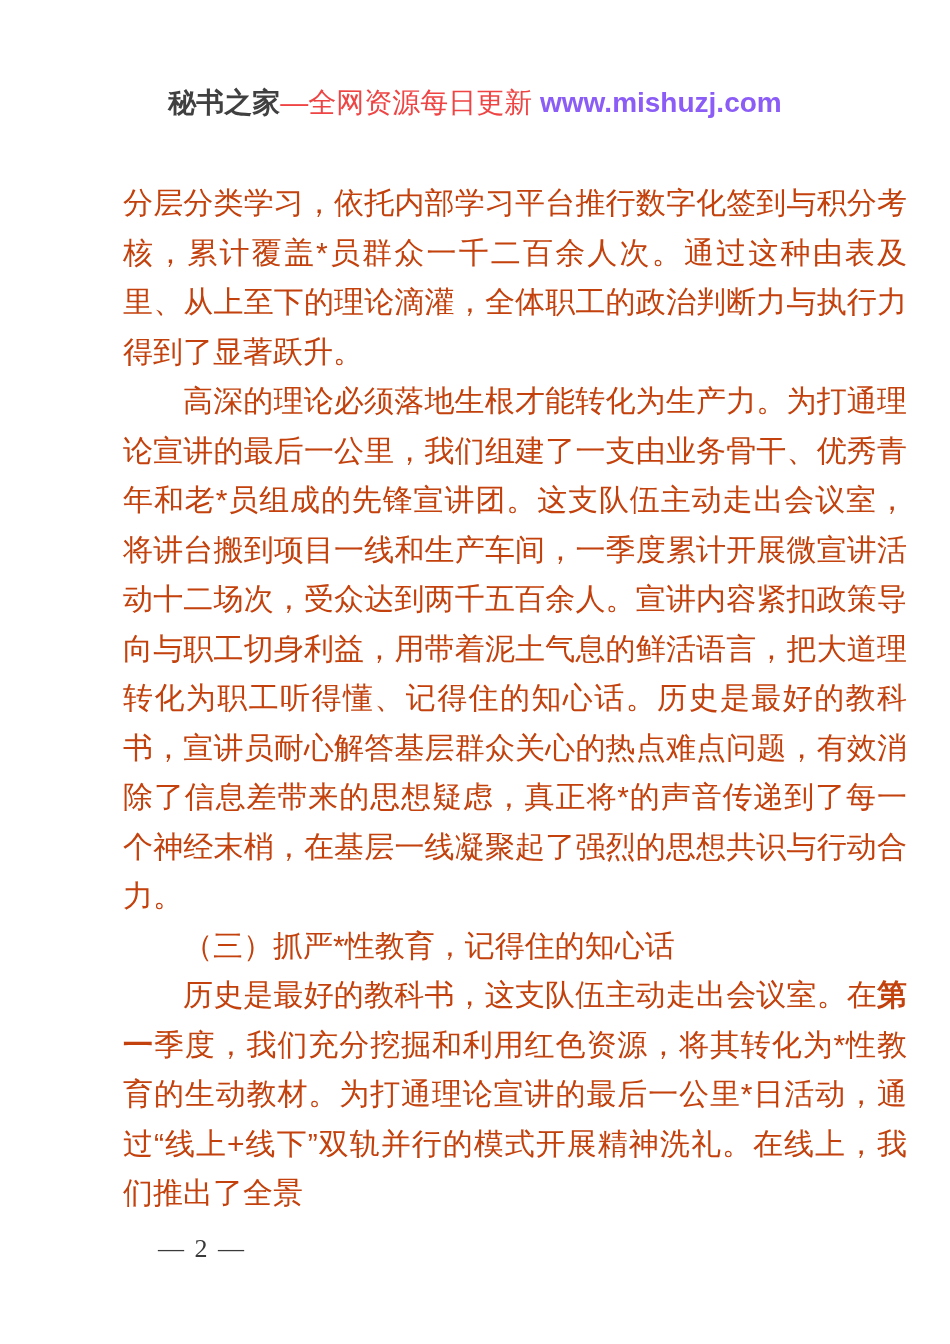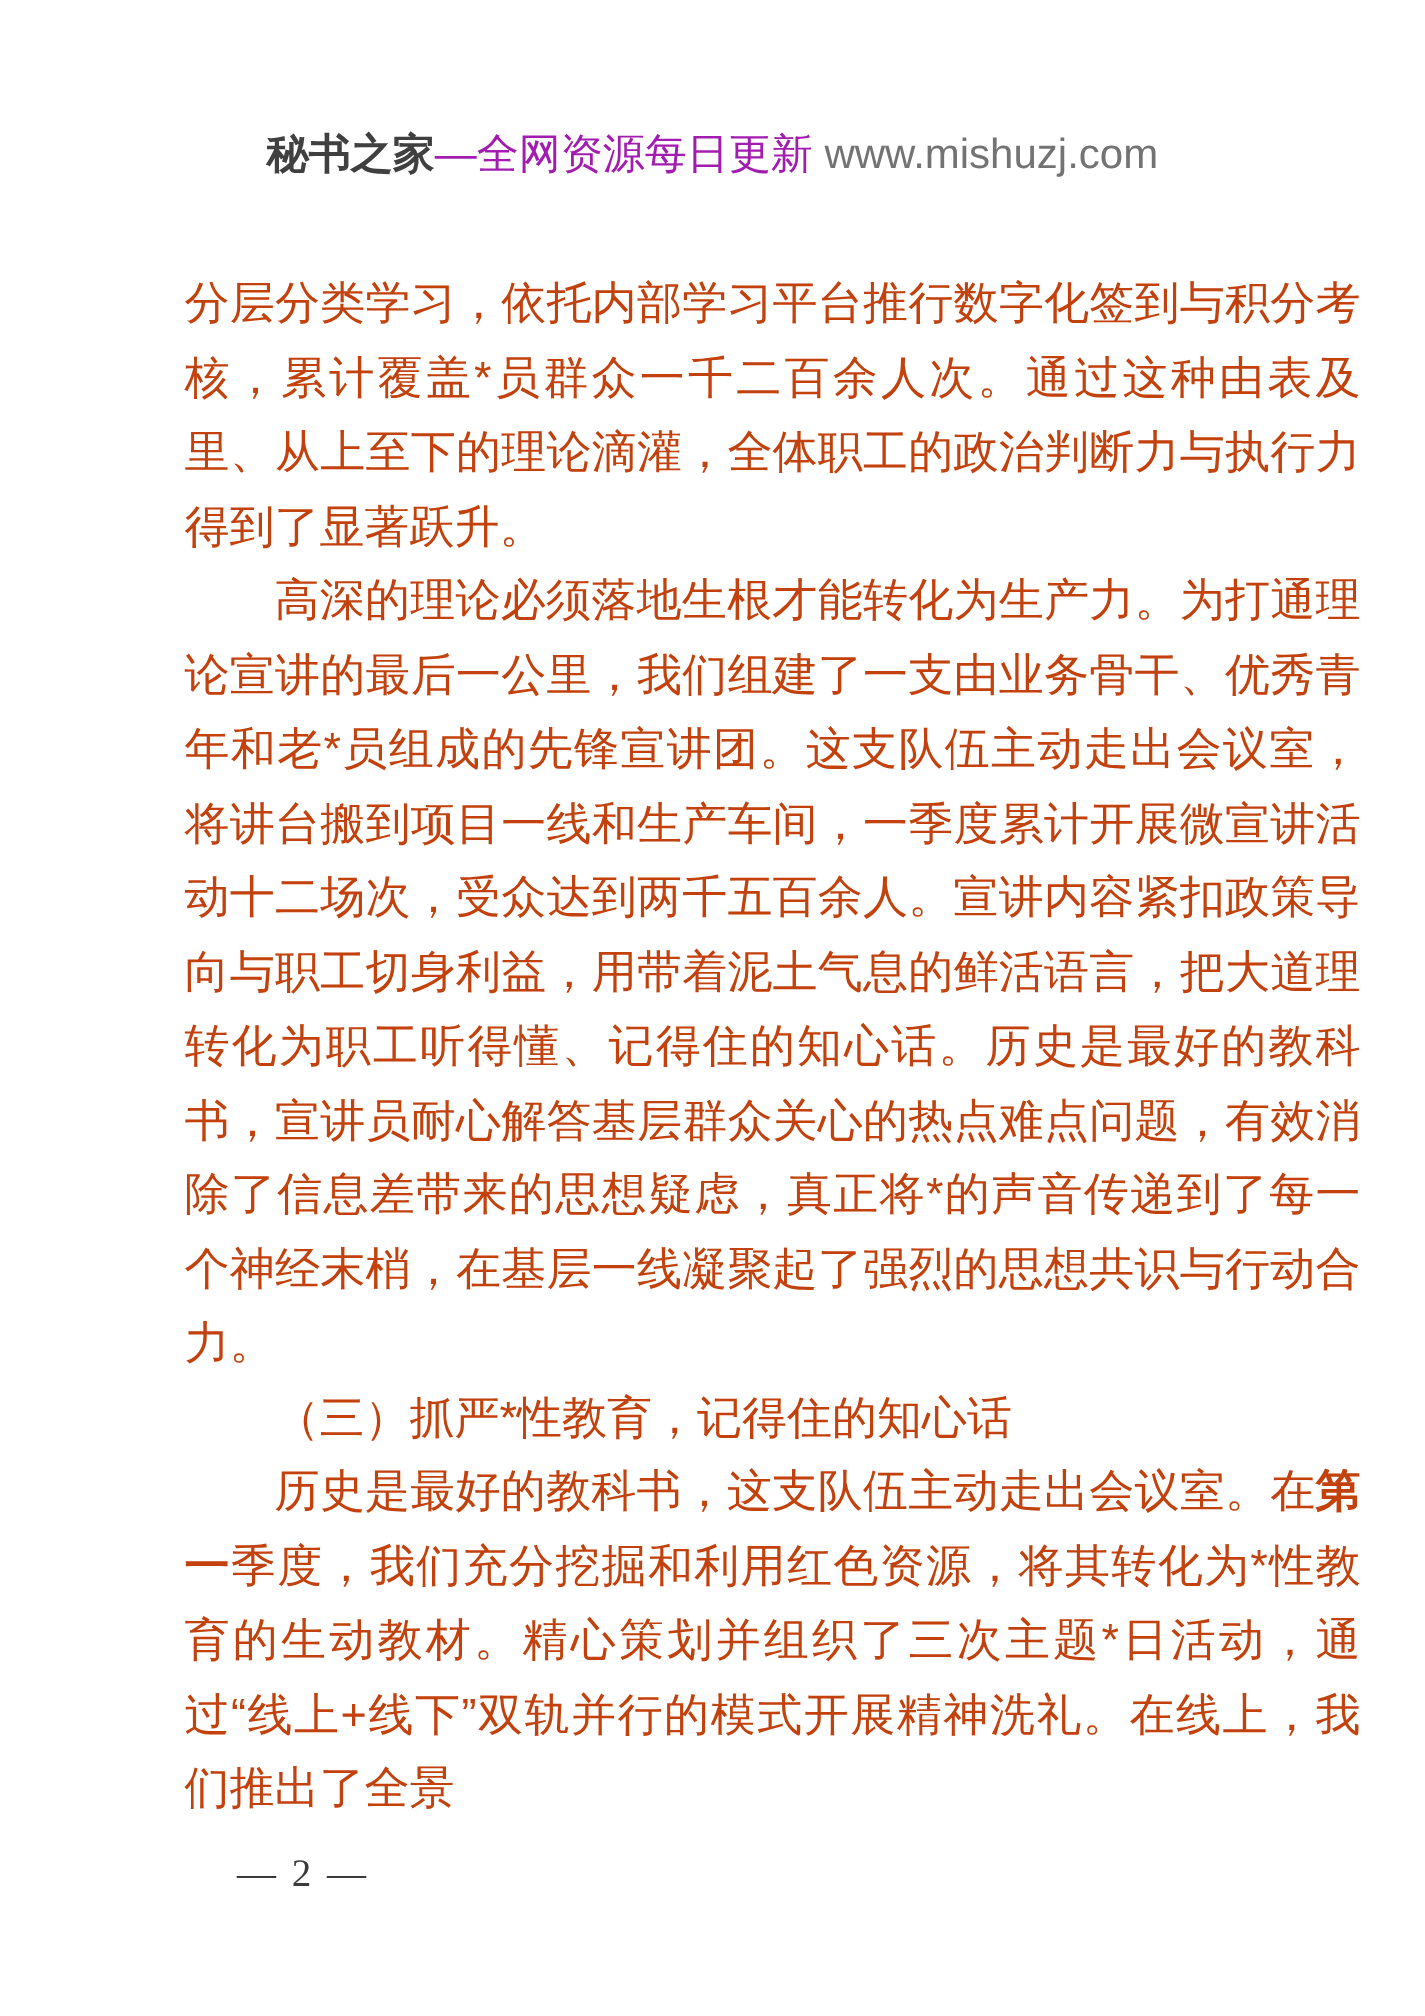--- a/index.html
+++ b/index.html
@@ -25,26 +25,26 @@
     font-size: 28px;
     line-height: 34px;
     white-space: nowrap;
     color: #000000;
   }
   .doc-header .brand {
     color: #404040;
     font-weight: 700;
   }
   .doc-header .tagline {
-    color: #a21caf;
+    color: #ef4444;
     font-weight: 400;
   }
   .doc-header .url {
-    color: #737373;
-    font-weight: 400;
+    color: #8b5cf6;
+    font-weight: 700;
     text-decoration: none;
     cursor: pointer;
   }
   
   .doc-body {
     position: absolute;
     left: 123px;
     top: 178px;
     width: 784px;
     font-size: 30px;
@@ -81,20 +81,20 @@
 <div class="page">
 
   <header class="doc-header">
     <span class="brand">秘书之家</span><span class="tagline">—全网资源每日更新 </span><a class="url">www.mishuzj.com</a>
   </header>
 
   <main class="doc-body">
     <p class="no-indent">分层分类学习，依托内部学习平台推行数字化签到与积分考核，累计覆盖*员群众一千二百余人次。通过这种由表及里、从上至下的理论滴灌，全体职工的政治判断力与执行力得到了显著跃升。</p>
     <p>高深的理论必须落地生根才能转化为生产力。为打通理论宣讲的最后一公里，我们组建了一支由业务骨干、优秀青年和老*员组成的先锋宣讲团。这支队伍主动走出会议室，将讲台搬到项目一线和生产车间，一季度累计开展微宣讲活动十二场次，受众达到两千五百余人。宣讲内容紧扣政策导向与职工切身利益，用带着泥土气息的鲜活语言，把大道理转化为职工听得懂、记得住的知心话。历史是最好的教科书，宣讲员耐心解答基层群众关心的热点难点问题，有效消除了信息差带来的思想疑虑，真正将*的声音传递到了每一个神经末梢，在基层一线凝聚起了强烈的思想共识与行动合力。</p>
     <p>（三）抓严*性教育，记得住的知心话</p>
-    <p><span>历史是最好的教科书，这支队伍主动走出会议室。在</span><span class="emph">第一</span><span>季度，我们充分挖掘和利用红色资源，将其转化为*性教育的生动教材。精心策划并组织了三次主题*日活动，通过“线上+线下”双轨并行的模式开展精神洗礼。在线上，我们推出了全景</span></p>
+    <p><span>历史是最好的教科书，这支队伍主动走出会议室。在</span><span class="emph">第一</span><span>季度，我们充分挖掘和利用红色资源，将其转化为*性教育的生动教材。为打通理论宣讲的最后一公里*日活动，通过“线上+线下”双轨并行的模式开展精神洗礼。在线上，我们推出了全景</span></p>
   </main>
 
   <footer class="doc-footer">
     <span>— 2 —</span>
   </footer>
 
 </div>
 
 </body></html>

